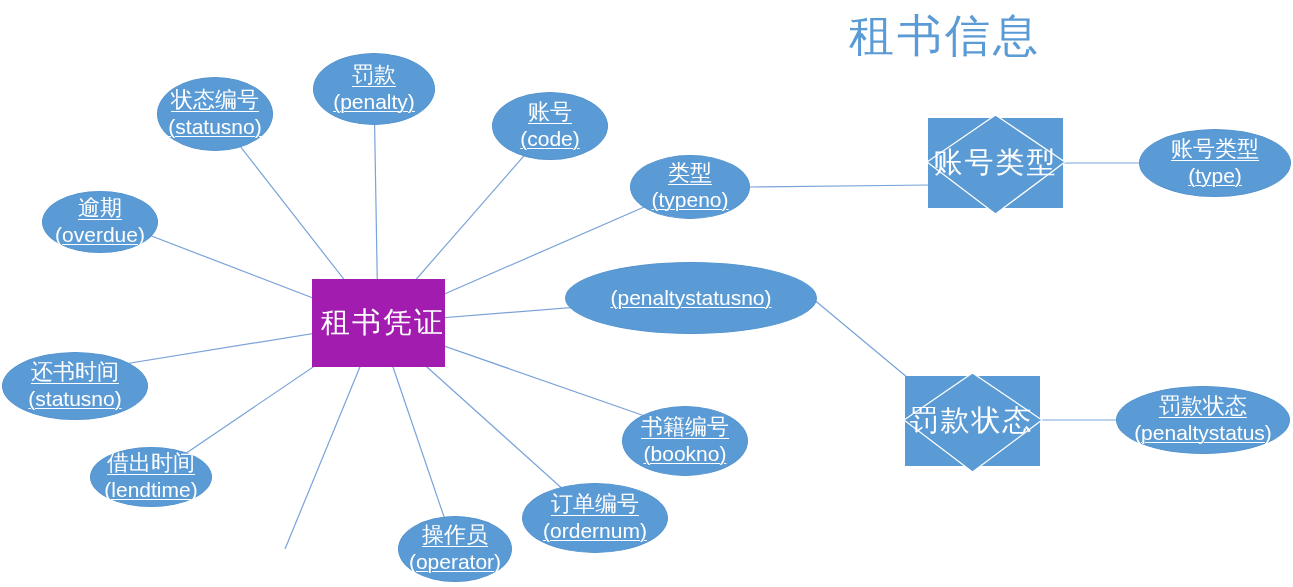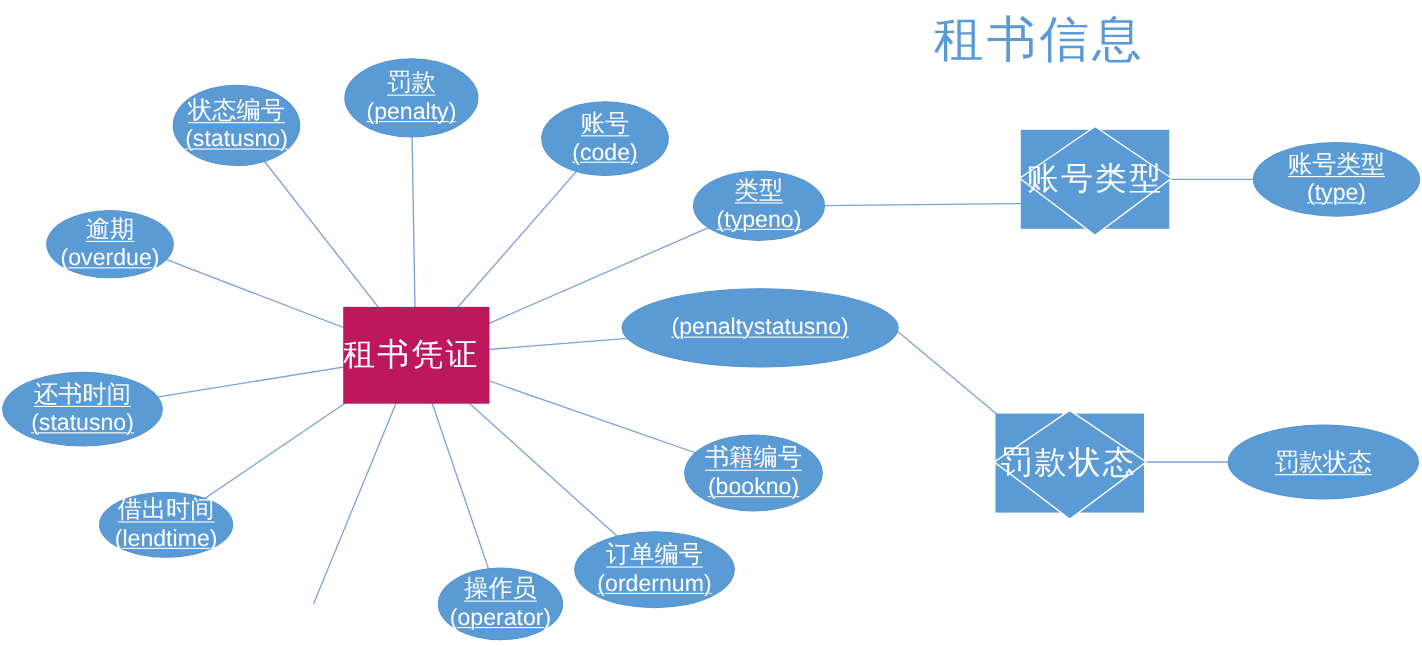--- a/index.html
+++ b/index.html
@@ -52,24 +52,24 @@
   .ellipse .en {
     font-family: Liberation Sans, sans-serif;
     font-size: 21px;
     line-height: 1.25;
     text-decoration: underline;
     text-underline-offset: 2px;
     text-decoration-thickness: 1px;
   }
   .rect-entity {
     position: absolute;
-    background: #be185d;
+    background: #a21caf;
     display: flex;
     align-items: center;
-    justify-content: flex-start;
+    justify-content: flex-end;
   }
   .entity-shape { position: absolute; }
   .entity-label {
     position: absolute;
     display: flex;
     align-items: center;
     justify-content: center;
     color: #ffffff;
     font-family: "Liberation Serif", serif;
     font-size: 29px;
@@ -121,47 +121,48 @@
     <span class="zh">类型</span>
     <span class="en">(typeno)</span>
   </div>
   <div class="ellipse" style="left:42px;top:191px;width:116px;height:62px">
     <span class="zh">逾期</span>
     <span class="en">(overdue)</span>
   </div>
   <div class="ellipse" style="left:565px;top:262px;width:252px;height:72px">
     <span class="en">(penaltystatusno)</span>
   </div>
-  <div class="ellipse" style="left:2px;top:338px;width:146px;height:68px">
+  <div class="ellipse" style="left:2px;top:352px;width:146px;height:68px">
     <span class="zh">还书时间</span>
     <span class="en">(statusno)</span>
   </div>
   <div class="ellipse" style="left:90px;top:447px;width:122px;height:60px">
     <span class="zh">借出时间</span>
     <span class="en">(lendtime)</span>
   </div>
   <div class="ellipse" style="left:398px;top:516px;width:114px;height:66px">
     <span class="zh">操作员</span>
     <span class="en">(operator)</span>
   </div>
   <div class="ellipse" style="left:522px;top:483px;width:146px;height:70px">
     <span class="zh">订单编号</span>
     <span class="en">(ordernum)</span>
   </div>
-  <div class="ellipse" style="left:622px;top:395px;width:126px;height:70px">
+  <div class="ellipse" style="left:622px;top:406px;width:126px;height:70px">
     <span class="zh">书籍编号</span>
     <span class="en">(bookno)</span>
   </div>
 
   <div class="ellipse" style="left:1139px;top:129px;width:152px;height:68px">
     <span class="zh">账号类型</span>
     <span class="en">(type)</span>
   </div>
   <div class="ellipse" style="left:1116px;top:386px;width:174px;height:68px">
     <span class="zh">罚款状态</span>
+    <span class="en">(penaltystatus)</span>
   </div>
 
   <div class="rect-entity" style="left:312px;top:279px;width:133px;height:88px">
     <span class="entity-label" style="position:static">租书凭证</span>
   </div>
 
   <svg class="entity-shape" style="left:926px;top:113px" width="140" height="106" viewBox="0 0 140 106">
     <rect x="2" y="5" width="135" height="90" fill="#5B9BD5"></rect>
     <polygon points="69.5,2 139,49 69.5,101 1,49" fill="#5B9BD5" stroke="#ffffff" stroke-width="1.3"></polygon>
   </svg>

